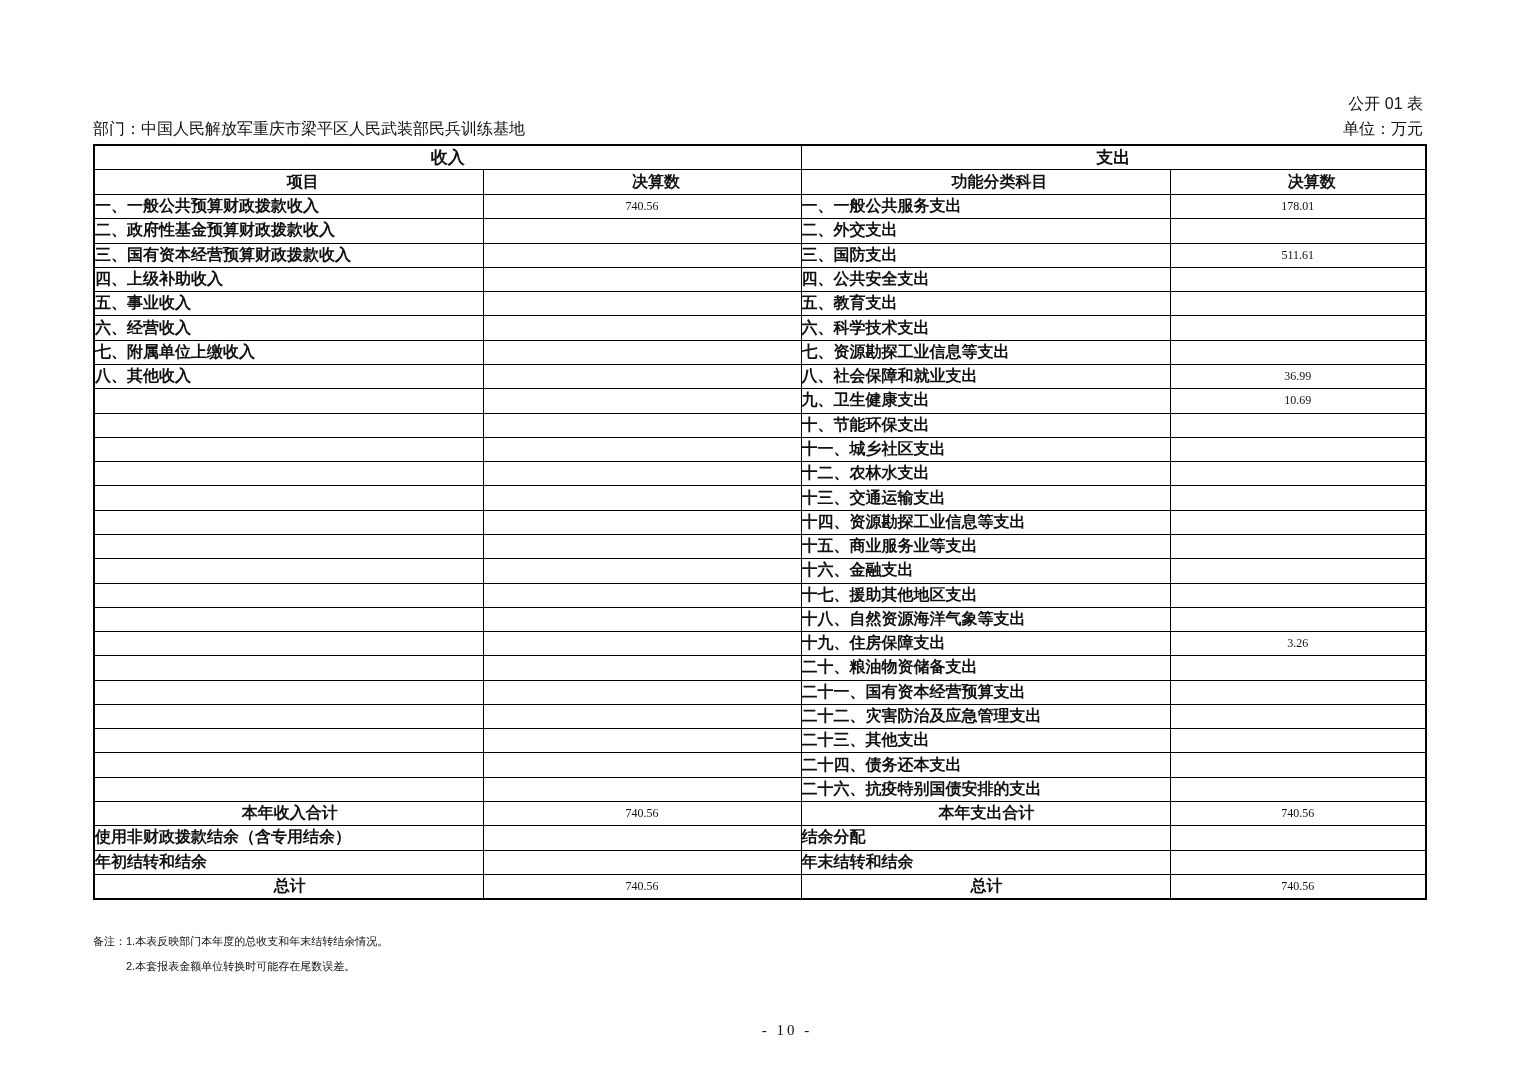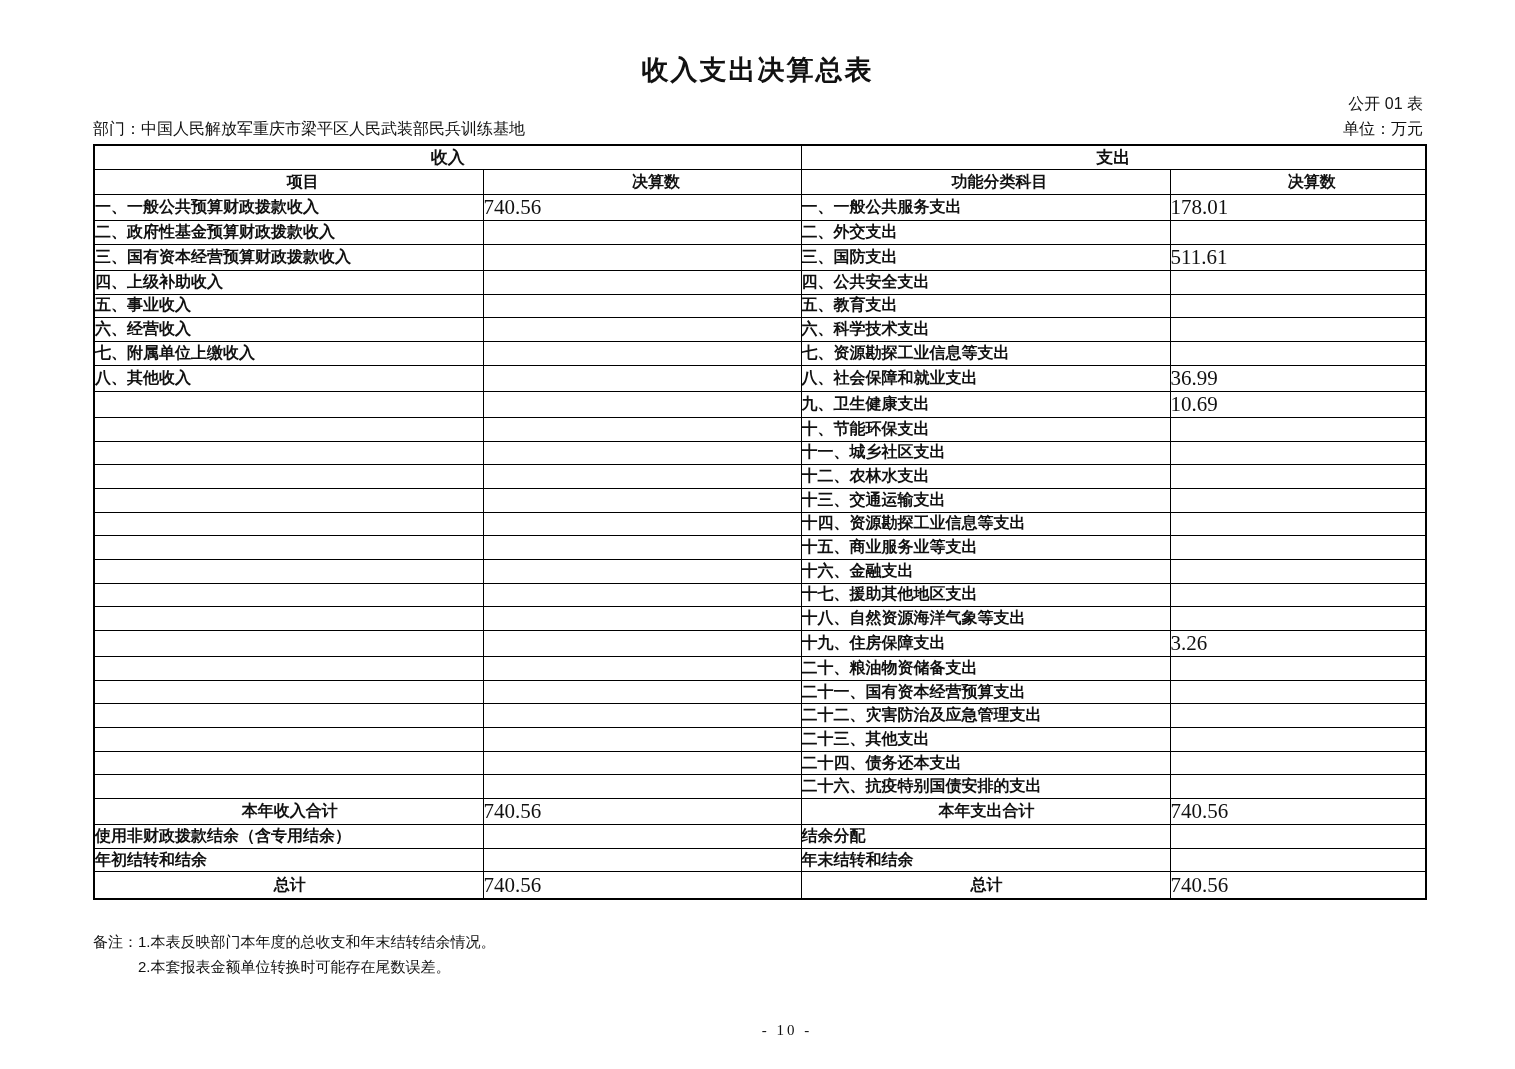--- a/index.html
+++ b/index.html
@@ -44,43 +44,42 @@
   tr.colhead-row { height:25px; }
   tr.colhead-row th { font-size:16px;padding-left:28px; }
   tbody tr { height:23.5px; }
   td.c-label {
     font-size:16px; font-weight:bold;
     text-align:left; padding-left:3px;
   }
   td.c-label.center { text-align:center; padding-left:2px; }
   td.c-num {
     font-family:"Liberation Serif", serif;
-    font-size:21px; font-weight:normal;
-    text-align:left; padding-right:9px;
+    font-size:12px; font-weight:normal;
+    text-align:center; padding-right:9px;
   }
   .notes {
     position:absolute; top:929px; left:93px;
-    font-size:15px; line-height:25px;
+    font-size:11px; line-height:25px;
     display:flex; align-items:flex-start;
   }
   .notes .note-lines { display:flex; flex-direction:column; }
   .page-number {
     position:absolute; top:1022px; left:687px; width:200px;
     text-align:center;
     font-size:15px;
     font-family:"Liberation Serif", serif;
     letter-spacing:3px;
   }
 </style>
 </head>
 <body>
 
 <div class="page">
 
-  <div class="doc-title">收入支出决算总表</div>
 
   <div class="table-code">公开 01 表</div>
 
   <div class="meta-line">
     <span>部门：中国人民解放军重庆市梁平区人民武装部民兵训练基地</span>
     <span>单位：万元</span>
   </div>
 
   <table class="main">
     <colgroup>

